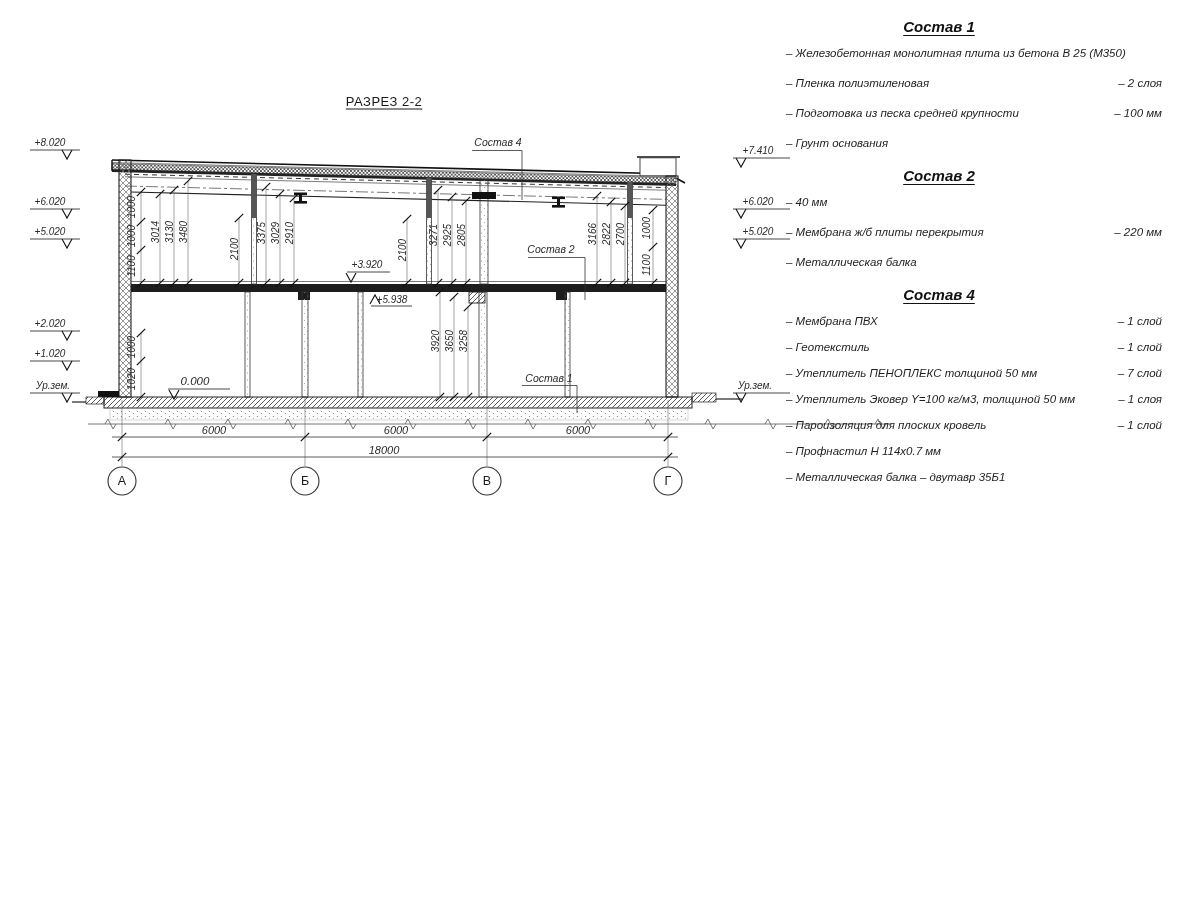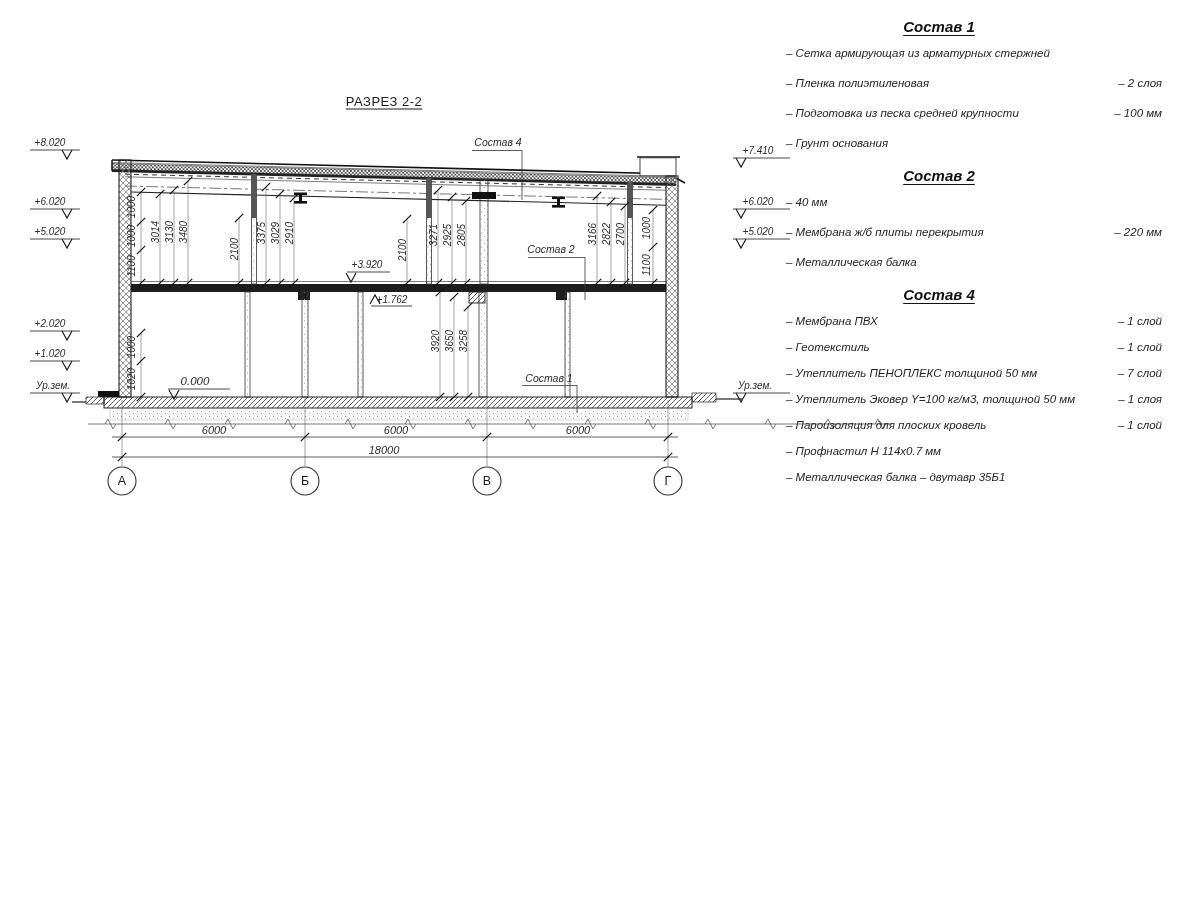--- a/index.html
+++ b/index.html
@@ -291,21 +291,21 @@
 <span class="lbl level" style="left:50px;top:353px;">+1.020</span>
 <span class="lbl level" style="left:53px;top:385px;">Ур.зем.</span>
 
 <span class="lbl level" style="left:758px;top:150px;">+7.410</span>
 <span class="lbl level" style="left:758px;top:201px;">+6.020</span>
 <span class="lbl level" style="left:758px;top:231px;">+5.020</span>
 <span class="lbl level" style="left:755px;top:385px;">Ур.зем.</span>
 
 <span class="lbl zero" style="left:195px;top:381px;">0.000</span>
 <span class="lbl level" style="left:367px;top:264px;">+3.920</span>
-<span class="lbl level" style="left:392px;top:299px;">+1.762</span>
+<span class="lbl level" style="left:392px;top:299px;">+5.938</span>
 
 <span class="lbl callout" style="left:498px;top:142px;">Состав 4</span>
 <span class="lbl callout" style="left:551px;top:249px;">Состав 2</span>
 <span class="lbl callout" style="left:549px;top:378px;">Состав 1</span>
 
 <span class="vlbl" style="left:131px;top:207px;">1000</span>
 <span class="vlbl" style="left:131px;top:236px;">1000</span>
 <span class="vlbl" style="left:131px;top:266px;">1100</span>
 <span class="vlbl" style="left:155px;top:232px;">3014</span>
 <span class="vlbl" style="left:169px;top:232px;">3130</span>
@@ -337,21 +337,21 @@
 
 <span class="lbl axis" style="left:122px;top:481px;">А</span>
 <span class="lbl axis" style="left:305px;top:481px;">Б</span>
 <span class="lbl axis" style="left:487px;top:481px;">В</span>
 <span class="lbl axis" style="left:668px;top:481px;">Г</span>
 
 <div class="specs">
   <div class="spec-title">Состав 1</div>
   <div class="g1">
     <div class="spec-row">
-          <span class="spec-text">– Сетка армирующая из арматурных стержней</span>
+          <span class="spec-text">– Железобетонная  монолитная плита из бетона В 25 (М350)</span>
           <span class="spec-val"></span>
         </div>
     <div class="spec-row">
           <span class="spec-text">– Пленка полиэтиленовая</span>
           <span class="spec-val">– 2 слоя</span>
         </div>
     <div class="spec-row">
           <span class="spec-text">– Подготовка из песка средней крупности</span>
           <span class="spec-val">– 100 мм</span>
         </div>

